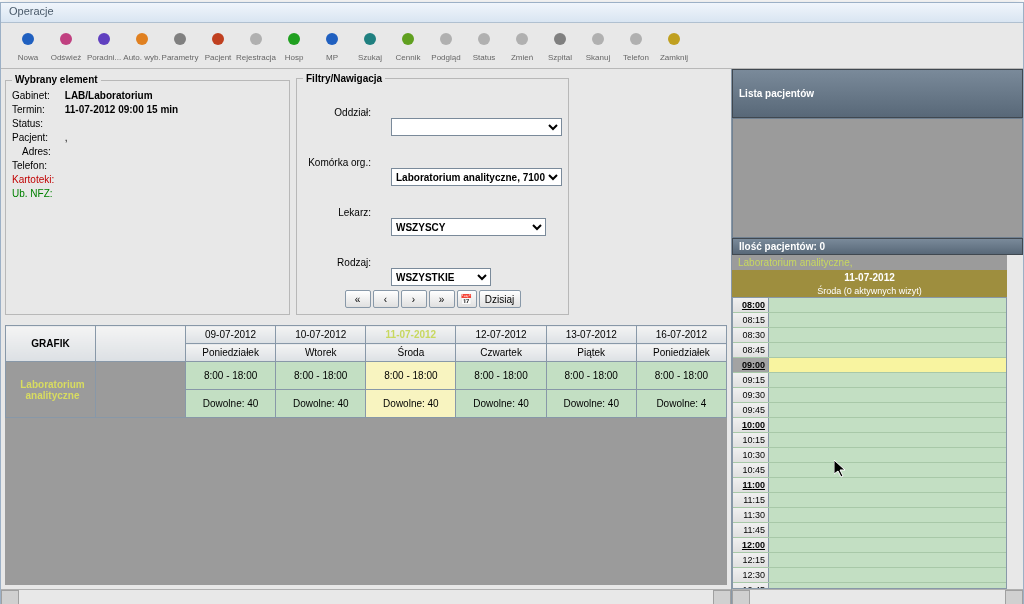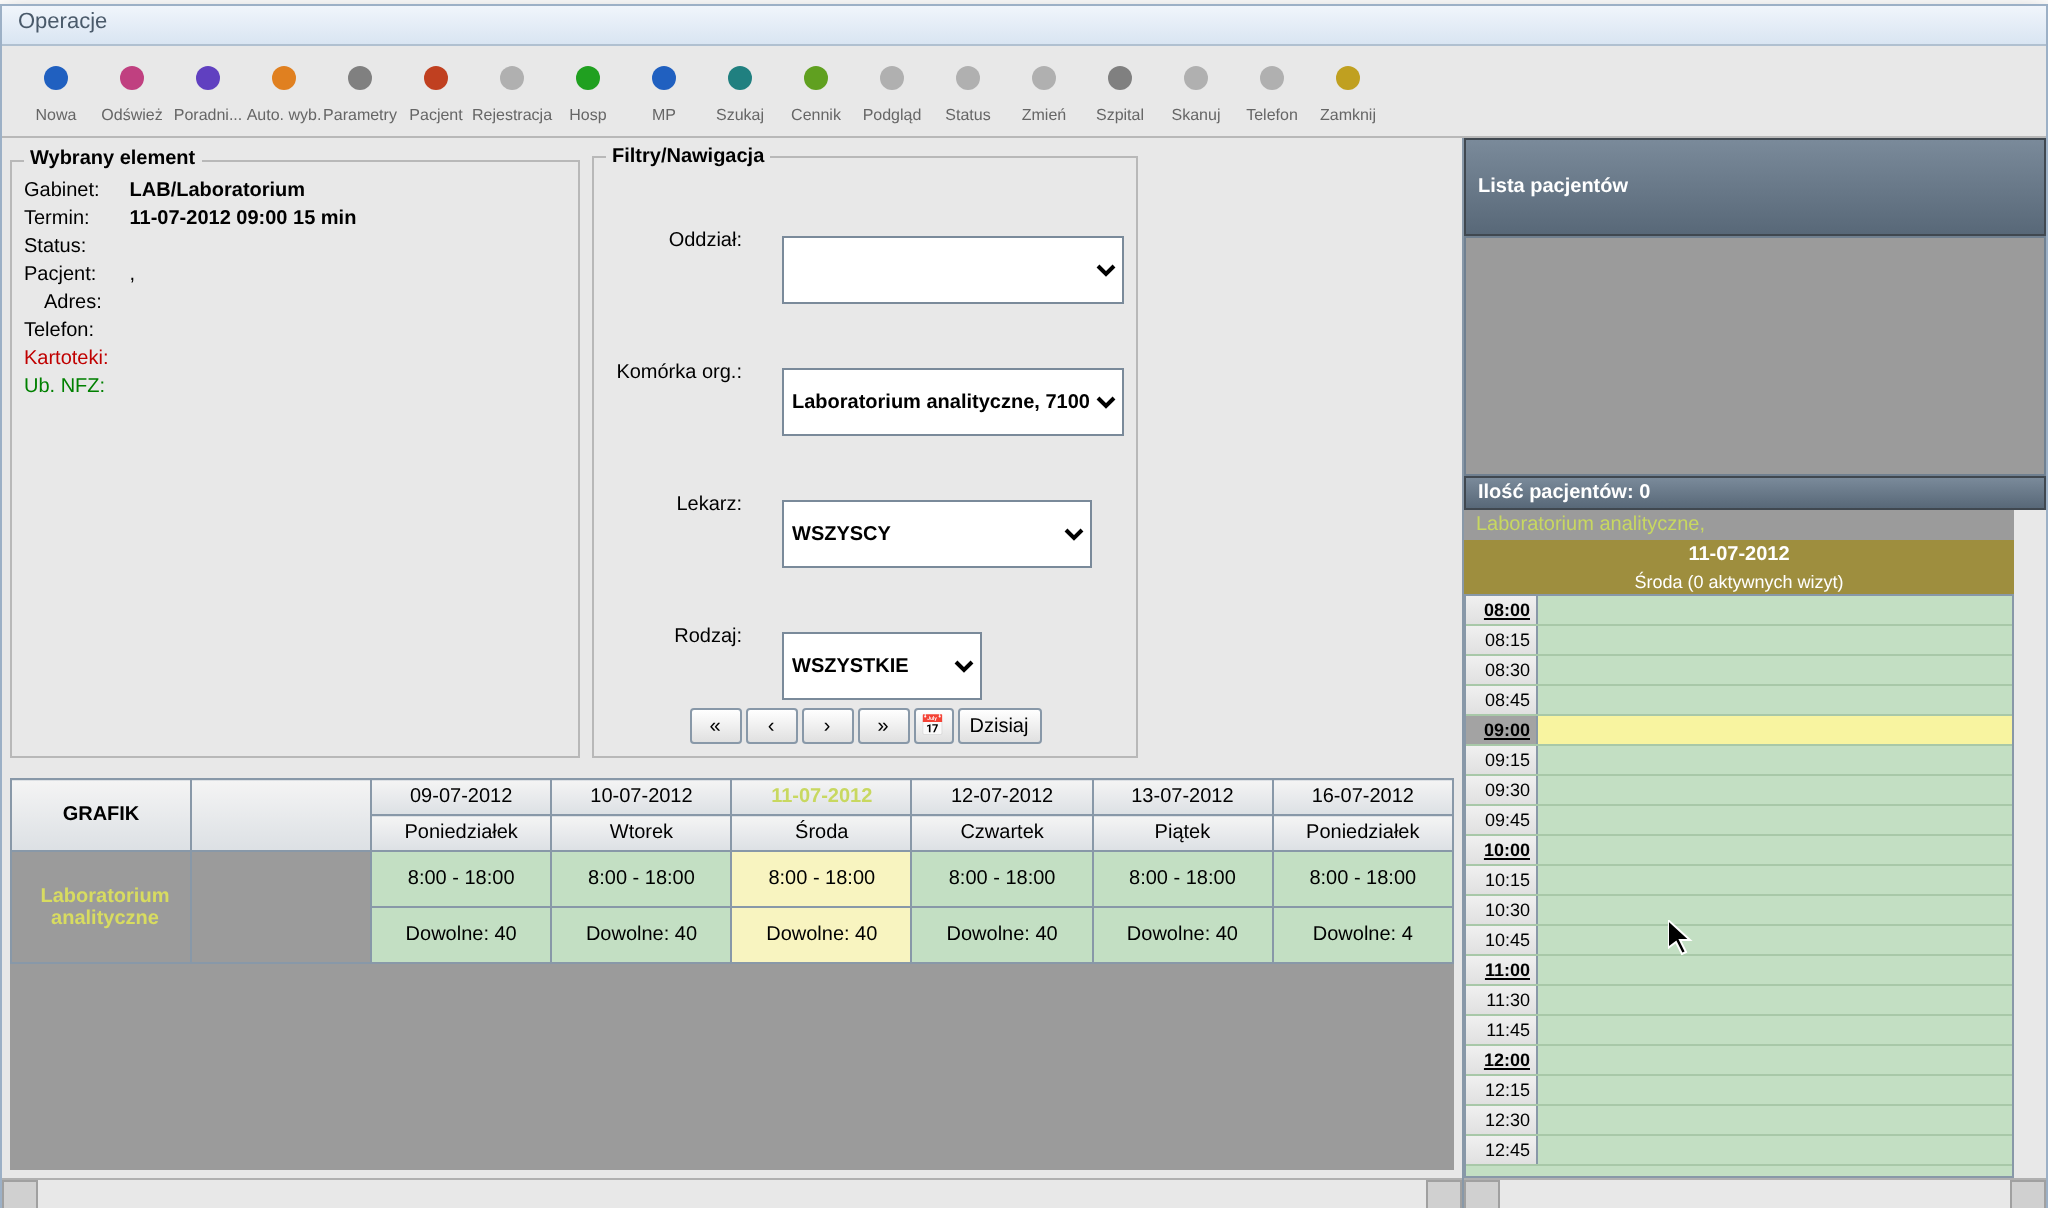--- a/index.html
+++ b/index.html
@@ -14,21 +14,21 @@
 .left-pane { flex: 1; display: flex; flex-direction: column; background: #e8e8e8; }
 .right-pane { width: 292px; display: flex; flex-direction: column; border-left: 1px solid #8898a8; }
 .info-row { display: flex; gap: 6px; padding: 4px; }
 .wybrany { width: 285px; font-size: 10px; line-height: 14px; }
 .wybrany .lbl { display: inline-block; min-width: 50px; }
 .wybrany .red { color: #c00000; }
 .wybrany .green { color: #008000; }
 .filtry { flex: 1; max-width: 245px; }
 .filtry-row { display: flex; align-items: center; margin: 2px 0; gap: 20px; }
 .filtry-row label { width: 68px; text-align: right; font-size: 10px; }
-.filtry-row select, .filtry-row input { flex: 1; font-size: 10px; height: 34px; border: 1px solid #7a8a9a; background: #fff; margin-top: 30px; }
+.filtry-row select, .filtry-row input { flex: 1; font-size: 10px; height: 18px; border: 1px solid #7a8a9a; background: #fff; margin-top: 30px; }
 .nav-btns { display: flex; gap: 2px; justify-content: center; margin-top: 4px; }
 .nav-btn { width: 26px; height: 18px; border: 1px solid #8898a8; background: linear-gradient(#fff,#e0e0e0); font-size: 10px; cursor: pointer; border-radius: 2px; }
 .nav-btn.wide { width: 42px; }
 .grid-area { flex: 1; background: #9b9b9b; margin: 6px 4px 4px 4px; overflow: auto; position: relative; }
 .grid-table { border-collapse: collapse; width: 100%; background: #9b9b9b; table-layout: fixed; }
 .grid-table th { background: linear-gradient(#f4f4f4,#dce0e4); border: 1px solid #8898a8; font-size: 10px; font-weight: normal; height: 18px; }
 .grid-table th.sel { color: #c8d860; font-weight: bold; }
 .grid-table td { border: 1px solid #8898a8; font-size: 10px; text-align: center; height: 28px; vertical-align: middle; }
 .day-sub { background: linear-gradient(#e8e8e8,#d8d8d8); font-size: 9px; height: 14px; }
 .cell-avail { background: #c3dfc3; }
@@ -324,20 +324,24 @@
             </div>
             <div class="slot">
               <div class="slot-time ">10:45</div>
               <div class="slot-body"></div>
             </div>
             <div class="slot">
               <div class="slot-time hour">11:00</div>
               <div class="slot-body"></div>
             </div>
             <div class="slot">
+              <div class="slot-time ">11:15</div>
+              <div class="slot-body"></div>
+            </div>
+            <div class="slot">
               <div class="slot-time ">11:30</div>
               <div class="slot-body"></div>
             </div>
             <div class="slot">
               <div class="slot-time ">11:45</div>
               <div class="slot-body"></div>
             </div>
             <div class="slot">
               <div class="slot-time hour">12:00</div>
               <div class="slot-body"></div>

